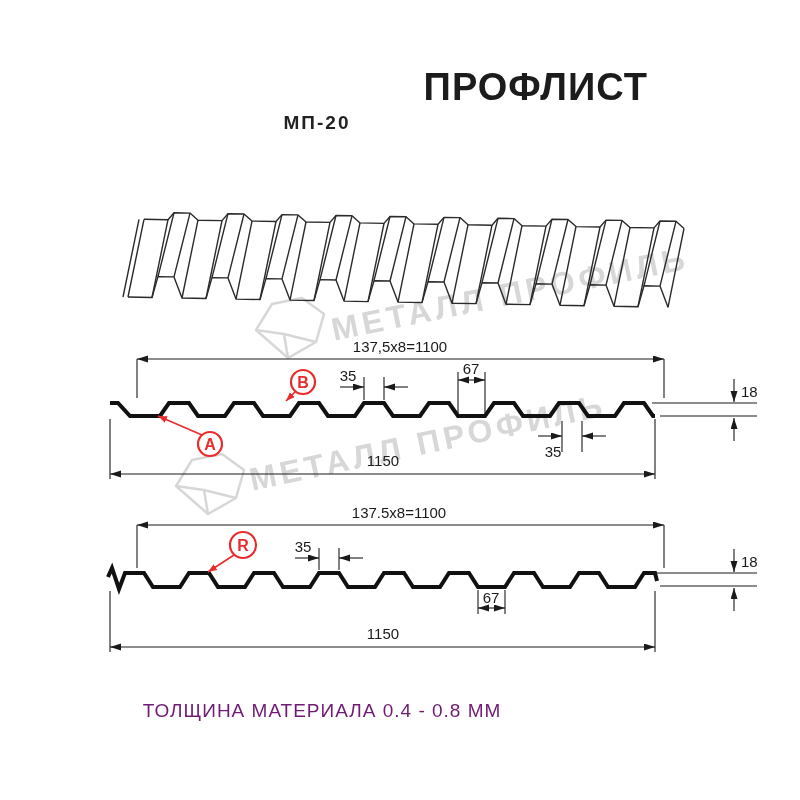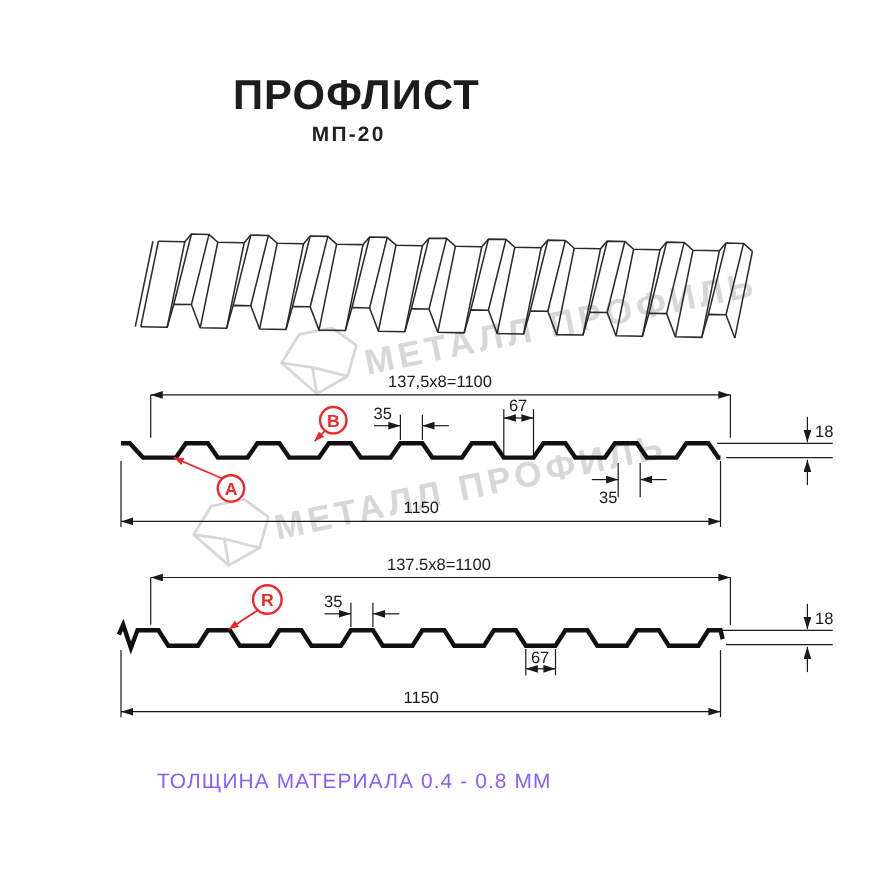--- a/index.html
+++ b/index.html
@@ -1,23 +1,23 @@
 <!DOCTYPE html>
 <html><head>
 <meta charset="utf-8">
 <style>
   html,body{margin:0;padding:0;}
   .page{position:relative;width:800px;height:800px;background:#ffffff;overflow:hidden;
         font-family:"Liberation Sans",sans-serif;}
-  .title{position:absolute;left:0;top:66px;width:648px;text-align:center;
+  .title{position:absolute;left:0;top:66px;width:648px;text-align:right;
          font-size:38px;font-weight:800;letter-spacing:1px;color:#1c1c1c;z-index:3;}
   .subtitle{position:absolute;left:0;top:112px;width:634px;text-align:center;
          font-size:19px;font-weight:600;letter-spacing:2px;color:#222;z-index:3;}
   .footer{position:absolute;left:0;top:700px;width:644px;text-align:center;
-         font-size:19px;font-weight:400;letter-spacing:1px;color:#8b5cf6;z-index:3;}
+         font-size:19px;font-weight:400;letter-spacing:1px;color:#701a75;z-index:3;}
   .wm{position:absolute;z-index:1;color:#d7d7d7;font-weight:700;white-space:nowrap;
       font-size:32px;letter-spacing:4px;transform-origin:left center;}
   .wm1{left:332px;top:312px;transform:rotate(-11.5deg);}
   .wm2{left:250px;top:462px;transform:rotate(-12deg);}
   .wmlogo{position:absolute;z-index:1;}
   .wmlogo1{left:250px;top:294px;}
   .wmlogo2{left:170px;top:450px;}
   svg#drawing{position:absolute;left:0;top:0;z-index:2;}
   text{font-family:"Liberation Sans",sans-serif;}
   .dim{font-size:15px;fill:#1a1a1a;}

